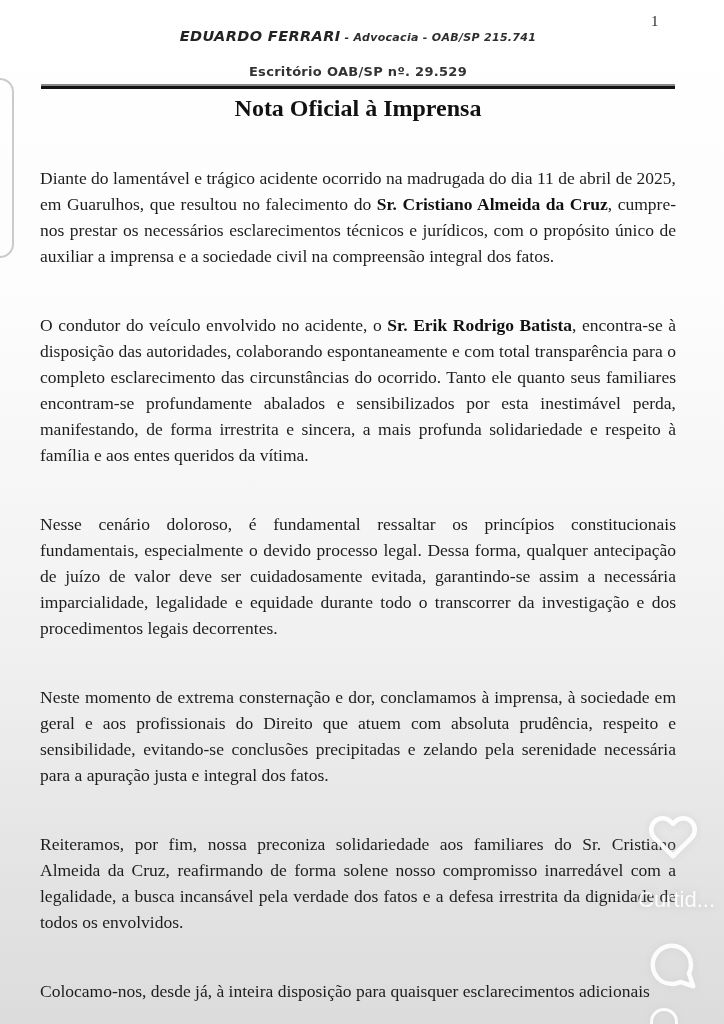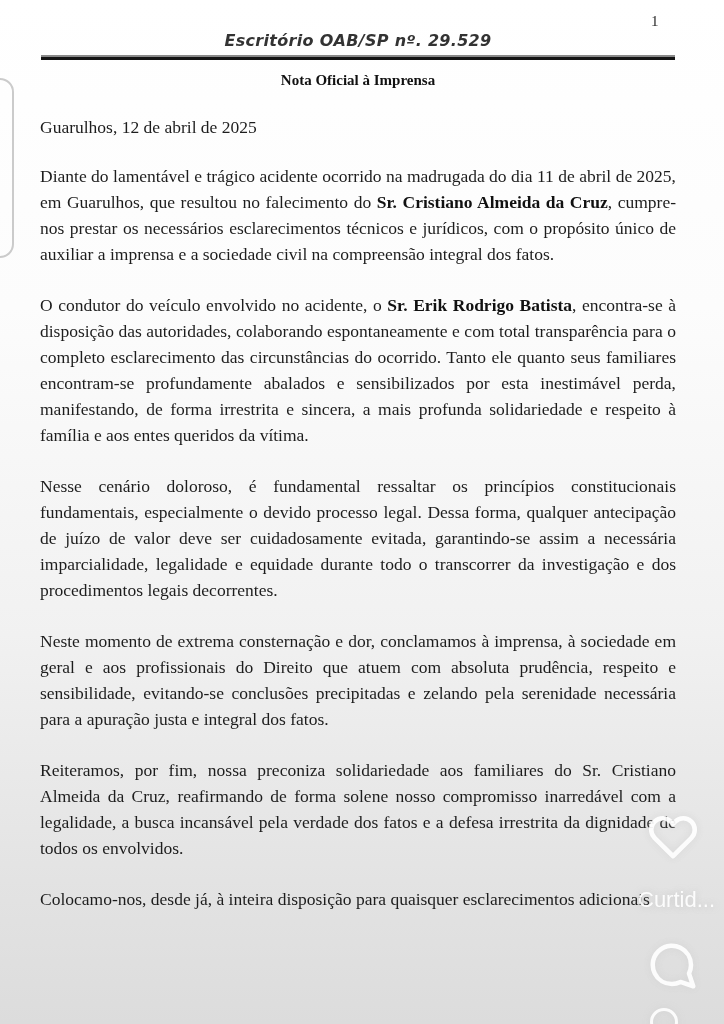--- a/index.html
+++ b/index.html
@@ -22,37 +22,37 @@
   .lh-line1{white-space:nowrap;}
   .lh-name{
     font-family:"DejaVu Sans", sans-serif;font-style:italic;font-weight:700;
     font-size:14.5px;letter-spacing:.4px;color:#232323;
   }
   .lh-suffix{
     font-family:"DejaVu Sans", sans-serif;font-style:italic;font-weight:600;
     font-size:11px;color:#2e2e2e;letter-spacing:.3px;
   }
   .lh-office{
-    font-family:"DejaVu Sans", sans-serif;font-style:italic;font-weight:600;
-    font-size:16px;color:#333;margin-top:5px;letter-spacing:.3px;
+    font-family:"DejaVu Sans", sans-serif;font-weight:600;
+    font-size:13px;color:#333;margin-top:18px;letter-spacing:.3px;
   }
 
   .rule{
     height:3px;background:#141414;margin:6px 1px 0 1px;
     box-shadow:0 -2px 0 0 rgba(40,40,40,.55);
   }
 
   .doc-title{
-    text-align:center;font-weight:700;font-size:15px;margin-top:12px;color:#111;
+    text-align:center;font-weight:700;font-size:24px;margin-top:6px;color:#111;
   }
 
   .dateline{font-size:17.5px;margin-top:28px;}
 
   .para{
-    font-size:17.5px;line-height:26px;text-align:justify;margin-top:25px;
+    font-size:17.5px;line-height:26px;text-align:justify;margin-top:43px;
     color:#1d1d1d;
   }
   .para b{font-weight:700;color:#111;}
 
   
   .edge-frame{
     position:absolute;left:-22px;top:78px;width:32px;height:176px;
     border:2px solid rgba(120,120,120,.38);border-radius:14px;
     background:transparent;pointer-events:none;
   }
@@ -79,28 +79,31 @@
 </head>
 <body>
 
 <div class="sheet">
 
   <div class="page-number">1</div>
 
   <div class="content">
 
     <div class="letterhead">
+      <div class="lh-line1">
+        <span class="lh-name">EDUARDO FERRARI</span>
+        <span class="lh-suffix">- Advocacia - OAB/SP 215.741</span>
+      </div>
       <div class="lh-office">Escritório OAB/SP nº. 29.529</div>
     </div>
 
     <div class="rule"></div>
 
     <div class="doc-title">Nota Oficial à Imprensa</div>
 
-    <div class="dateline">Guarulhos, 12 de abril de 2025</div>
 
     <p class="para"><span>Diante do lamentável e trágico acidente ocorrido na madrugada do dia 11 de abril de 2025, em Guarulhos, que resultou no falecimento do </span><b>Sr. Cristiano Almeida da Cruz</b><span>, cumpre-nos prestar os necessários esclarecimentos técnicos e jurídicos, com o propósito único de auxiliar a imprensa e a sociedade civil na compreensão integral dos fatos.</span></p>
 
 
     <p class="para"><span>O condutor do veículo envolvido no acidente, o </span><b>Sr. Erik Rodrigo Batista</b><span>, encontra-se à disposição das autoridades, colaborando espontaneamente e com total transparência para o completo esclarecimento das circunstâncias do ocorrido. Tanto ele quanto seus familiares encontram-se profundamente abalados e sensibilizados por esta inestimável perda, manifestando, de forma irrestrita e sincera, a mais profunda solidariedade e respeito à família e aos entes queridos da vítima.</span></p>
 
     <p class="para"><span>Nesse cenário doloroso, é fundamental ressaltar os princípios constitucionais fundamentais, especialmente o devido processo legal. Dessa forma, qualquer antecipação de juízo de valor deve ser cuidadosamente evitada, garantindo-se assim a necessária imparcialidade, legalidade e equidade durante todo o transcorrer da investigação e dos procedimentos legais decorrentes.</span></p>
 
     <p class="para"><span>Neste momento de extrema consternação e dor, conclamamos à imprensa, à sociedade em geral e aos profissionais do Direito que atuem com absoluta prudência, respeito e sensibilidade, evitando-se conclusões precipitadas e zelando pela serenidade necessária para a apuração justa e integral dos fatos.</span></p>
 

